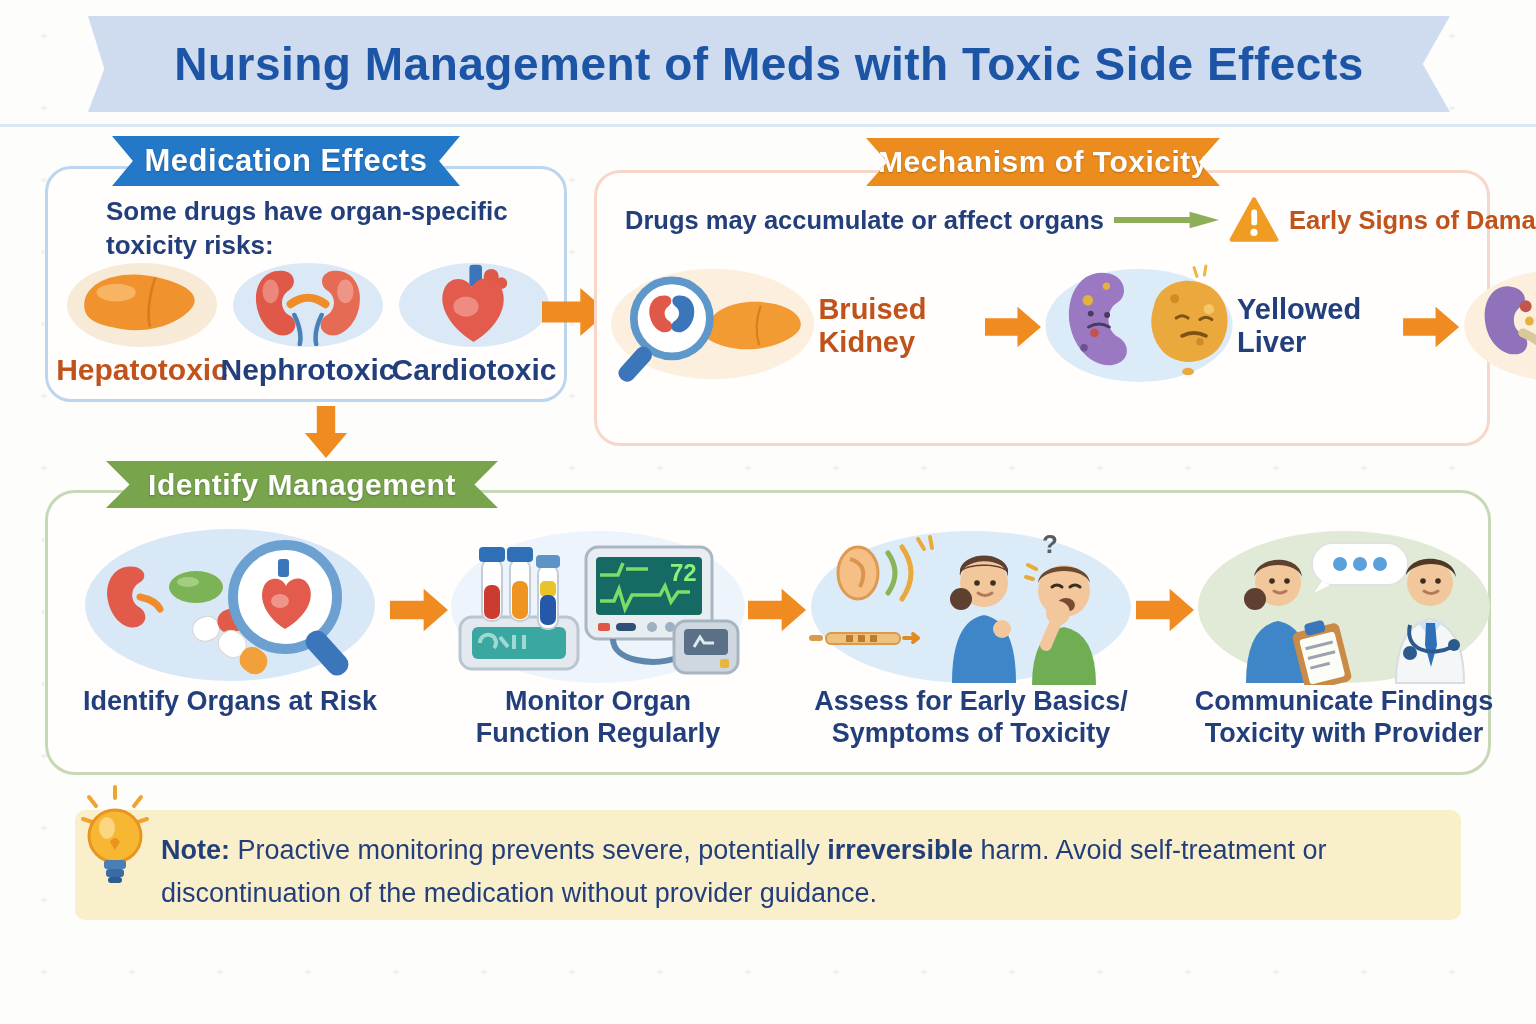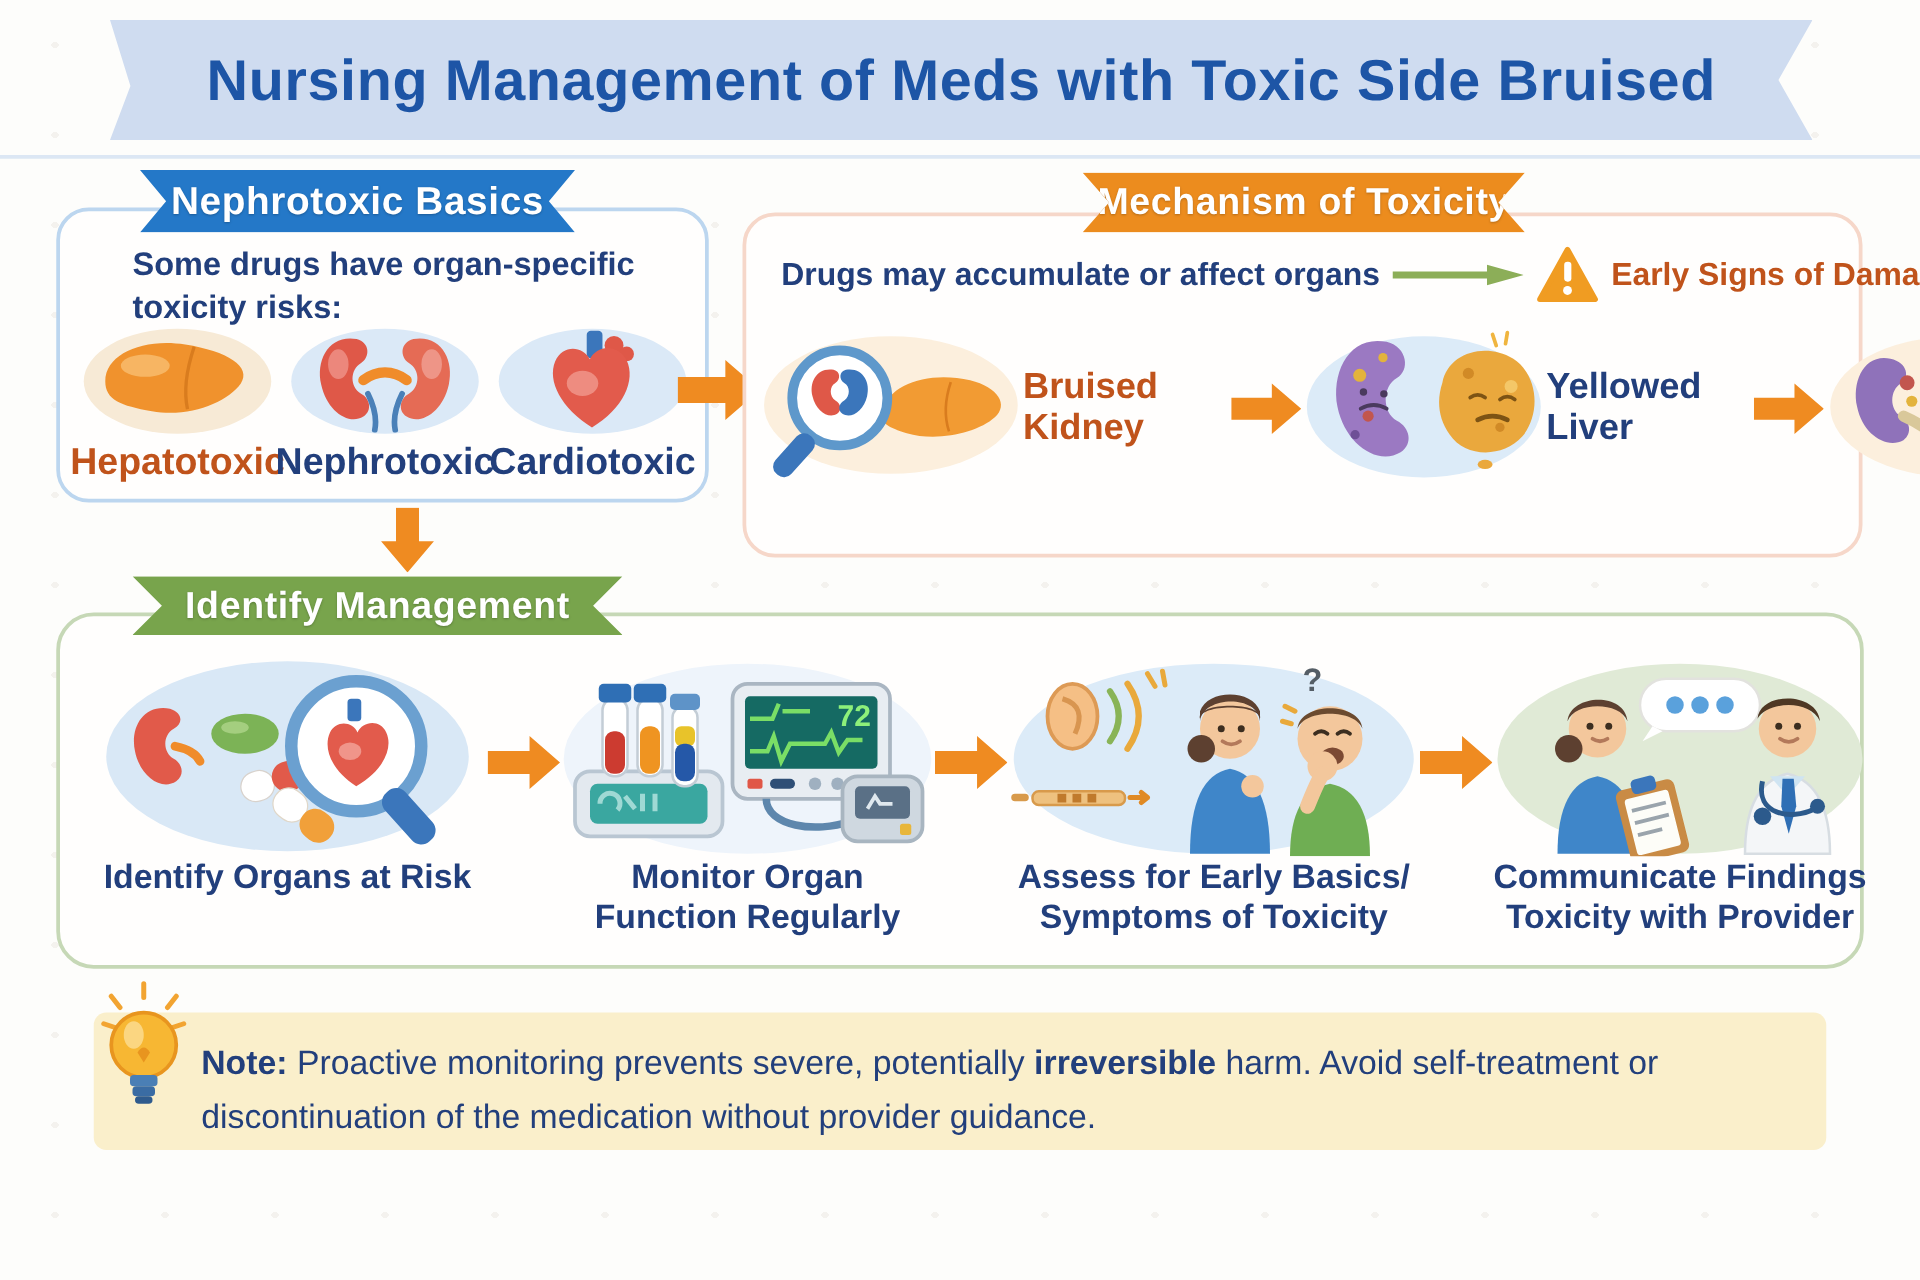--- a/index.html
+++ b/index.html
@@ -77,21 +77,21 @@
   .note-text { position:absolute; left:86px; top:19px; width:1268px; font-size:27px; color:#223f7c; line-height:1.6; }
   .note-text strong { font-weight:700; }
   .bulb { position:absolute; left:80px; top:784px; width:70px; height:116px; z-index:2; }
 </style>
 </head>
 <body>
 
 <div class="canvas">
 
   <div class="title-ribbon">
-    <span>Nursing Management of Meds with Toxic Side Bruised</span>
+    <span>Nursing Management of Meds with Toxic Side Effects</span>
   </div>
   <div class="title-underline"></div>
 
   <section class="box med-box">
     <p class="intro">Some drugs have organ-specific toxicity risks:</p>
     <div class="organ-row">
 
       <div class="organ-item">
         <div class="organ-oval bg-cream">
           <svg width="140" height="80" viewBox="0 0 150 90">
@@ -127,21 +127,21 @@
             <ellipse cx="48" cy="52" rx="15" ry="12" fill="#f0958a" opacity=".85"></ellipse>
           </svg>
         </div>
         <div class="organ-label navy">Cardiotoxic</div>
       </div>
 
     </div>
   </section>
 
   <div class="ribbon med-ribbon">
-    <span>Nephrotoxic Basics</span>
+    <span>Medication Effects</span>
   </div>
 
   <div class="abs arrow-r" style="left:542px;top:286px;width:66px;height:52px;"></div>
 
   <div class="abs arrow-d" style="left:303px;top:406px;width:46px;height:52px;"></div>
 
   <section class="box mech-box">
     <div class="flow-row">
       <span class="flow-text">Drugs may accumulate or affect organs</span>
       <div class="arrow-g flow-garrow"></div>

